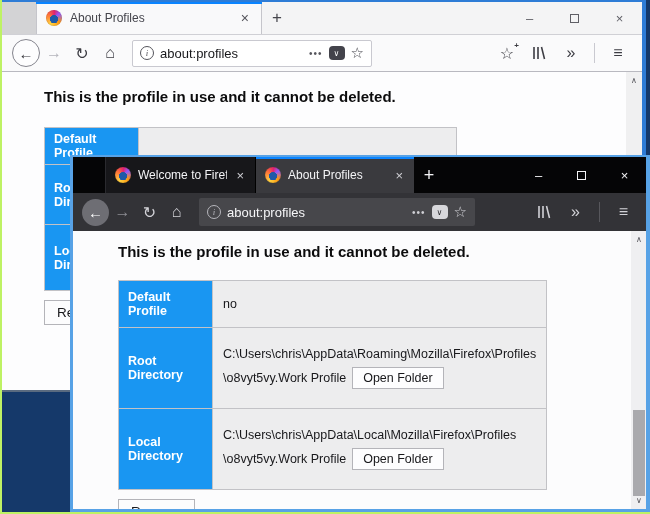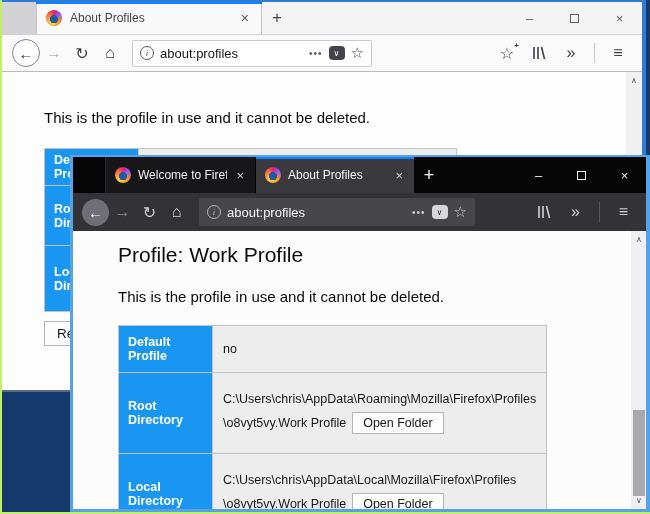--- a/index.html
+++ b/index.html
@@ -37,21 +37,21 @@
             display:flex; align-items:center; justify-content:center; flex:none; }
   .pocket.lt { background:#d7d7db; color:#2c2c31; }
   .star { font-size:15px; color:#45454c; }
   .bnav-right { margin-left:auto; display:flex; align-items:center; gap:4px; }
   .starplus { position:relative; }
   .starplus .plus { position:absolute; top:-3px; right:2px; font-size:8px; font-weight:bold; }
   .libsvg { display:block; }
   .navsep { width:1px; height:20px; background:#c9c9d0; margin:0 5px; }
   .bcontent { position:relative; flex:1; background:#fdfdfe; padding:16px 0 0 42px; overflow:hidden; }
   .h-profile { font-size:21px; font-weight:400; color:#0c0c0d; }
-  .notice { font-size:15px; font-weight:400; color:#0c0c0d; margin-top:21px; }
+  .notice { font-size:15px; font-weight:700; color:#0c0c0d; }
   .ptable { border-collapse:collapse; margin-top:22px; font-size:12.5px; }
   .ptable td { border:1px solid #c2c2c6; vertical-align:middle; }
   .ptable .lbl { background:#1996f2; color:#ffffff; font-weight:700; padding:4px 9px; width:94px; }
   .ptable .val { background:#ededee; color:#18181b; padding:16px 10px; width:318px; }
   .pathline { display:block; padding:3px 0; }
   .openfolder { display:inline-block; margin-left:6px; padding:3px 10px; font-size:12.5px; color:#18181b;
                 background:#fdfdfe; border:1px solid #b4b4b9; }
   .rowbtns { margin-top:9px; display:flex; gap:7px; }
   .pbtn { padding:4px 12px; font-size:13.5px; color:#18181b; background:#fcfcfd; border:1px solid #b4b4b9; }
   .vscroll { position:absolute; right:0; top:0; bottom:0; width:16px; background:#f0f0f1; }
@@ -217,21 +217,20 @@
             <line x1="8" y1="2" x2="8" y2="14" stroke="#d2d2d7" stroke-width="1.6"></line>
             <line x1="11.5" y1="2" x2="14.5" y2="14" stroke="#d2d2d7" stroke-width="1.6"></line>
           </svg>
         </div>
         <div class="fnavico">»</div>
         <div class="fnavsep"></div>
         <div class="fnavico">≡</div>
       </div>
     </div>
     <div class="fcontent">
-      <div class="h-profile">Profile: Work Profile</div>
       <div class="notice">This is the profile in use and it cannot be deleted.</div>
       <table class="ptable">
         <tbody>
             <tr>
           <td class="lbl">Default Profile</td>
           <td class="val">no</td>
         </tr>
         <tr>
           <td class="lbl">Root Directory</td>
           <td class="val">

